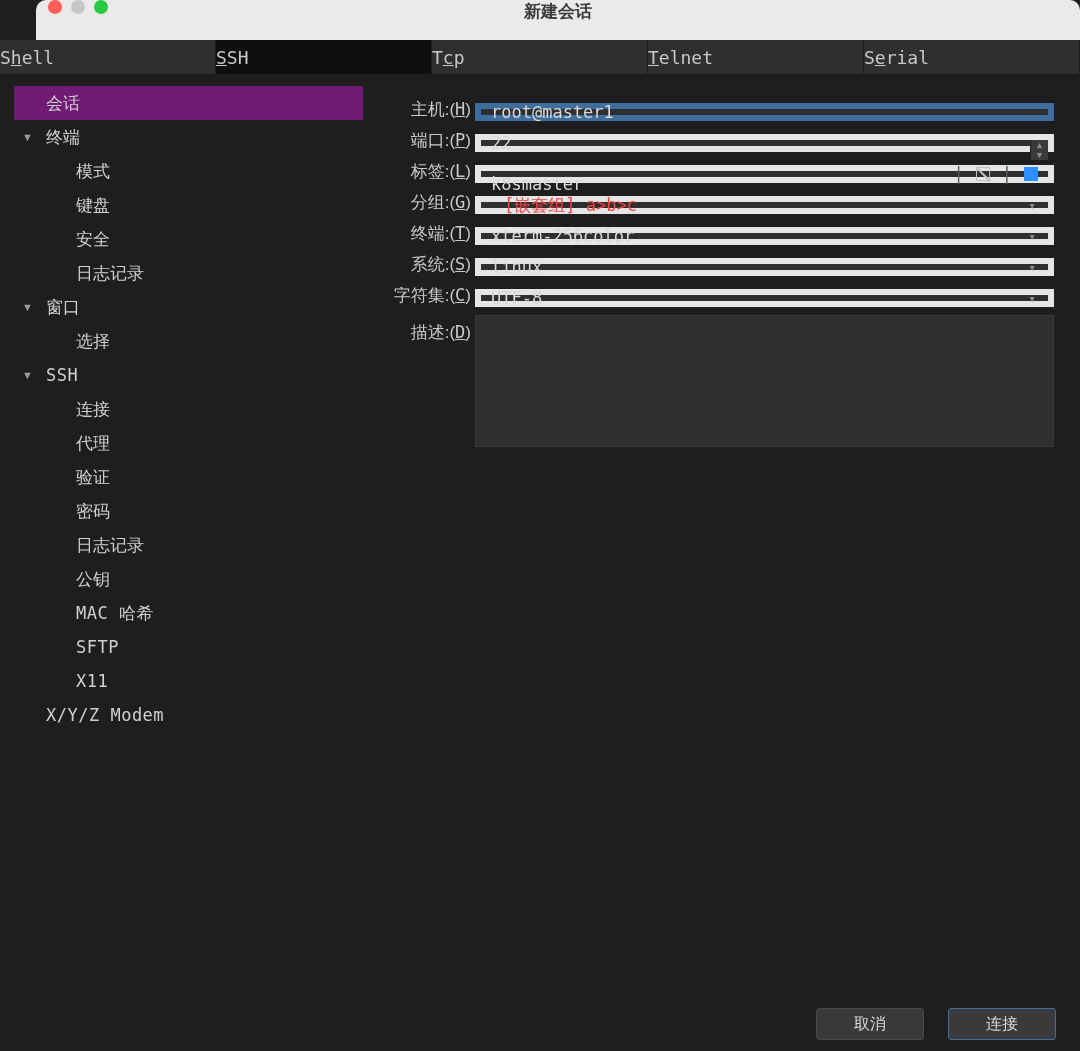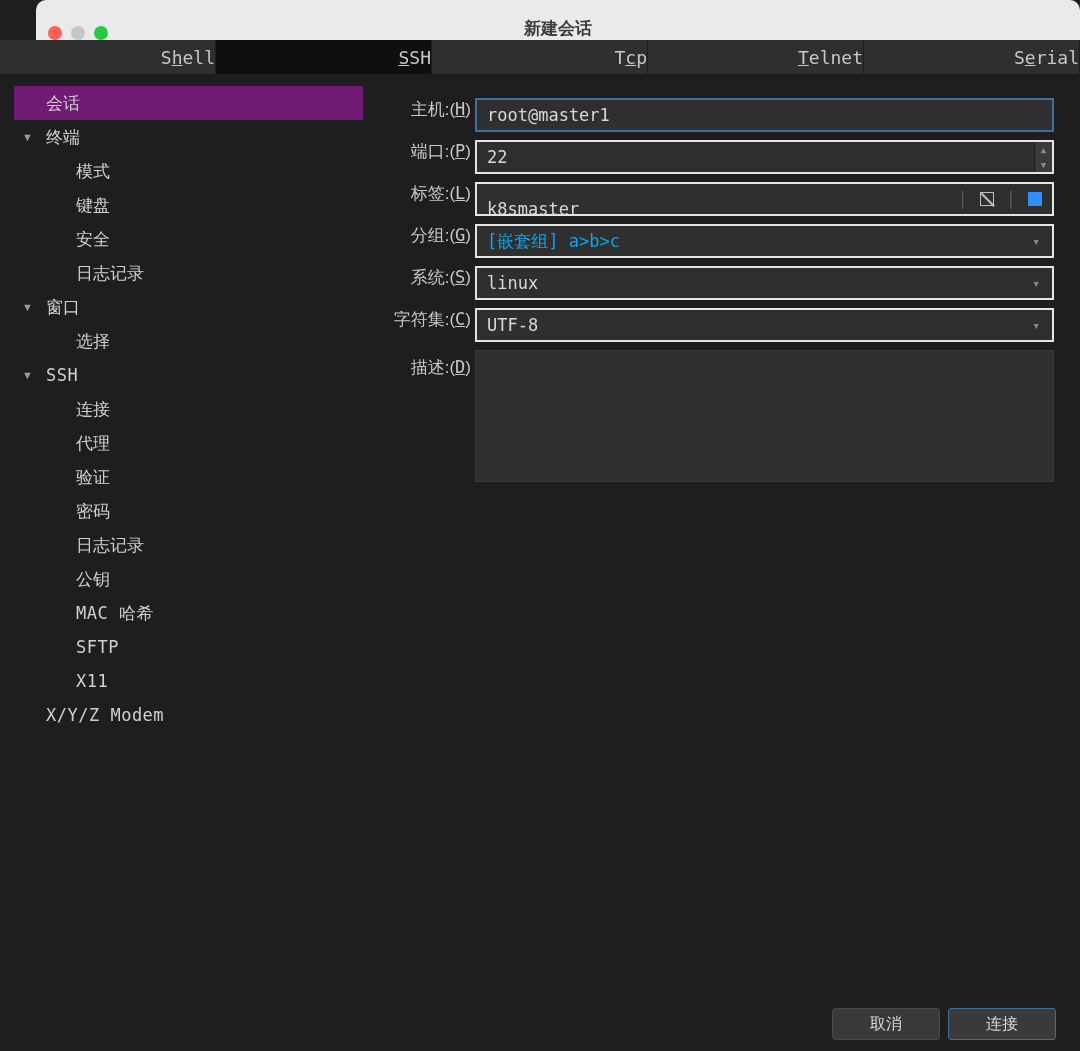--- a/index.html
+++ b/index.html
@@ -11,21 +11,21 @@
     color: #c8c8c8;
     overflow: hidden;
     display: flex;
     flex-direction: column;
   }
   
   .titlebar {
     height: 40px;
     background: #eaeaea;
     display: flex;
-    align-items: flex-end;
+    align-items: flex-start;
     position: relative;
     border-top-left-radius: 10px;
     border-top-right-radius: 10px;
     margin-left: 36px;
   }
   .traffic-lights {
     display: flex;
     gap: 9px;
     margin-left: 12px;
   }
@@ -46,21 +46,21 @@
   
   .tabbar {
     height: 34px;
     background: #2f2f2f;
     display: flex;
   }
   .tab {
     flex: 1;
     display: flex;
     align-items: center;
-    justify-content: flex-end;
+    justify-content: flex-start;
     border-right: 1px solid #1e1e1e;
     font-size: 18px;
     color: #c8c8c8;
     cursor: pointer;
   }
   .tab.active {
     background: #0f0f0f;
   }
   .tab .ul { text-decoration: underline; }
   
@@ -105,39 +105,39 @@
   .mono { font-family: "Menlo","Monaco",monospace; letter-spacing: 0.5px; }
   
   .panel {
     flex: 1;
     padding: 24px 26px 0 12px;
     display: flex;
     flex-direction: column;
   }
   .form-row {
     display: flex;
-    align-items: flex-start;
+    align-items: flex-end;
     margin-bottom: 8px;
   }
   .form-row.top { align-items: flex-start; }
   .form-label {
     width: 100px;
     text-align: right;
     padding-right: 4px;
     font-family: -apple-system, "PingFang SC", sans-serif;
     font-size: 17px;
     color: #c8c8c8;
     white-space: nowrap;
   }
   .form-label .sc { text-decoration: underline; font-family: "Menlo",monospace; }
   .form-control {
     flex: 1;
-    height: 34px;
+    height: 18px;
     background: #2f2f2f;
-    border: 2px solid #e5e5e5;
+    border: 6px solid #e5e5e5;
     color: #d8d8d8;
     font-family: "Menlo","Monaco",monospace;
     font-size: 17px;
     padding: 0 10px;
     display: flex;
     align-items: center;
     position: relative;
   }
   .form-control.focused { border-color: #3d6e9e; }
   .form-control input, .form-control textarea {
@@ -167,21 +167,21 @@
     flex:1;
     display:flex;
     align-items:center;
     justify-content:center;
     font-size:9px;
     color:#8a8a8a;
     background:#3a3a3a;
     border-left:1px solid #1e1e1e;
     cursor:pointer;
   }
-  .placeholder { color: #0ea5e9; }
+  .placeholder { color: #ef4444; margin-left: 13px; }
   .label-extras {
     position: absolute;
     right: 10px;
     display: flex;
     align-items: center;
     gap: 12px;
   }
   .divider-v { color:#5a5a5a; }
   .icon-nocolor {
     width:14px;height:14px;border:1.5px solid #c0c0c0;position:relative;
@@ -194,21 +194,21 @@
     flex:1;height:132px;background:#2f2f2f;border:1px solid #3a3a3a;padding:8px 10px;
   }
   .textarea-wrap textarea{width:100%;height:100%;resize:none;background:transparent;border:none;outline:none;color:#d8d8d8;font-family:"Menlo",monospace;font-size:17px;}
   
   .footer {
     height: 54px;
     display: flex;
     justify-content: flex-end;
     align-items: center;
     padding: 0 24px;
-    gap: 8px;
+    gap: 24px;
   }
   .btn {
     min-width: 108px;
     height: 32px;
     background: #3a3a3a;
     border: 1px solid #4a4a4a;
     color: #d8d8d8;
     font-family: -apple-system,"PingFang SC",sans-serif;
     font-size: 16px;
     display:flex;align-items:center;justify-content:center;
@@ -347,20 +347,26 @@
       </div>
     </div>
 
     <div class="form-row">
       <div class="form-label"><span>分组:</span>(<span class="sc">G</span>)</div>
       <div class="form-control select">
         <span class="placeholder">[嵌套组] a&gt;b&gt;c</span>
       </div>
     </div>
 
+    <div class="form-row">
+      <div class="form-label"><span>终端:</span>(<span class="sc">T</span>)</div>
+      <div class="form-control select">
+        <span>xterm-256color</span>
+      </div>
+    </div>
 
     <div class="form-row">
       <div class="form-label"><span>系统:</span>(<span class="sc">S</span>)</div>
       <div class="form-control select">
         <span>linux</span>
       </div>
     </div>
 
     <div class="form-row">
       <div class="form-label"><span>字符集:</span>(<span class="sc">C</span>)</div>

